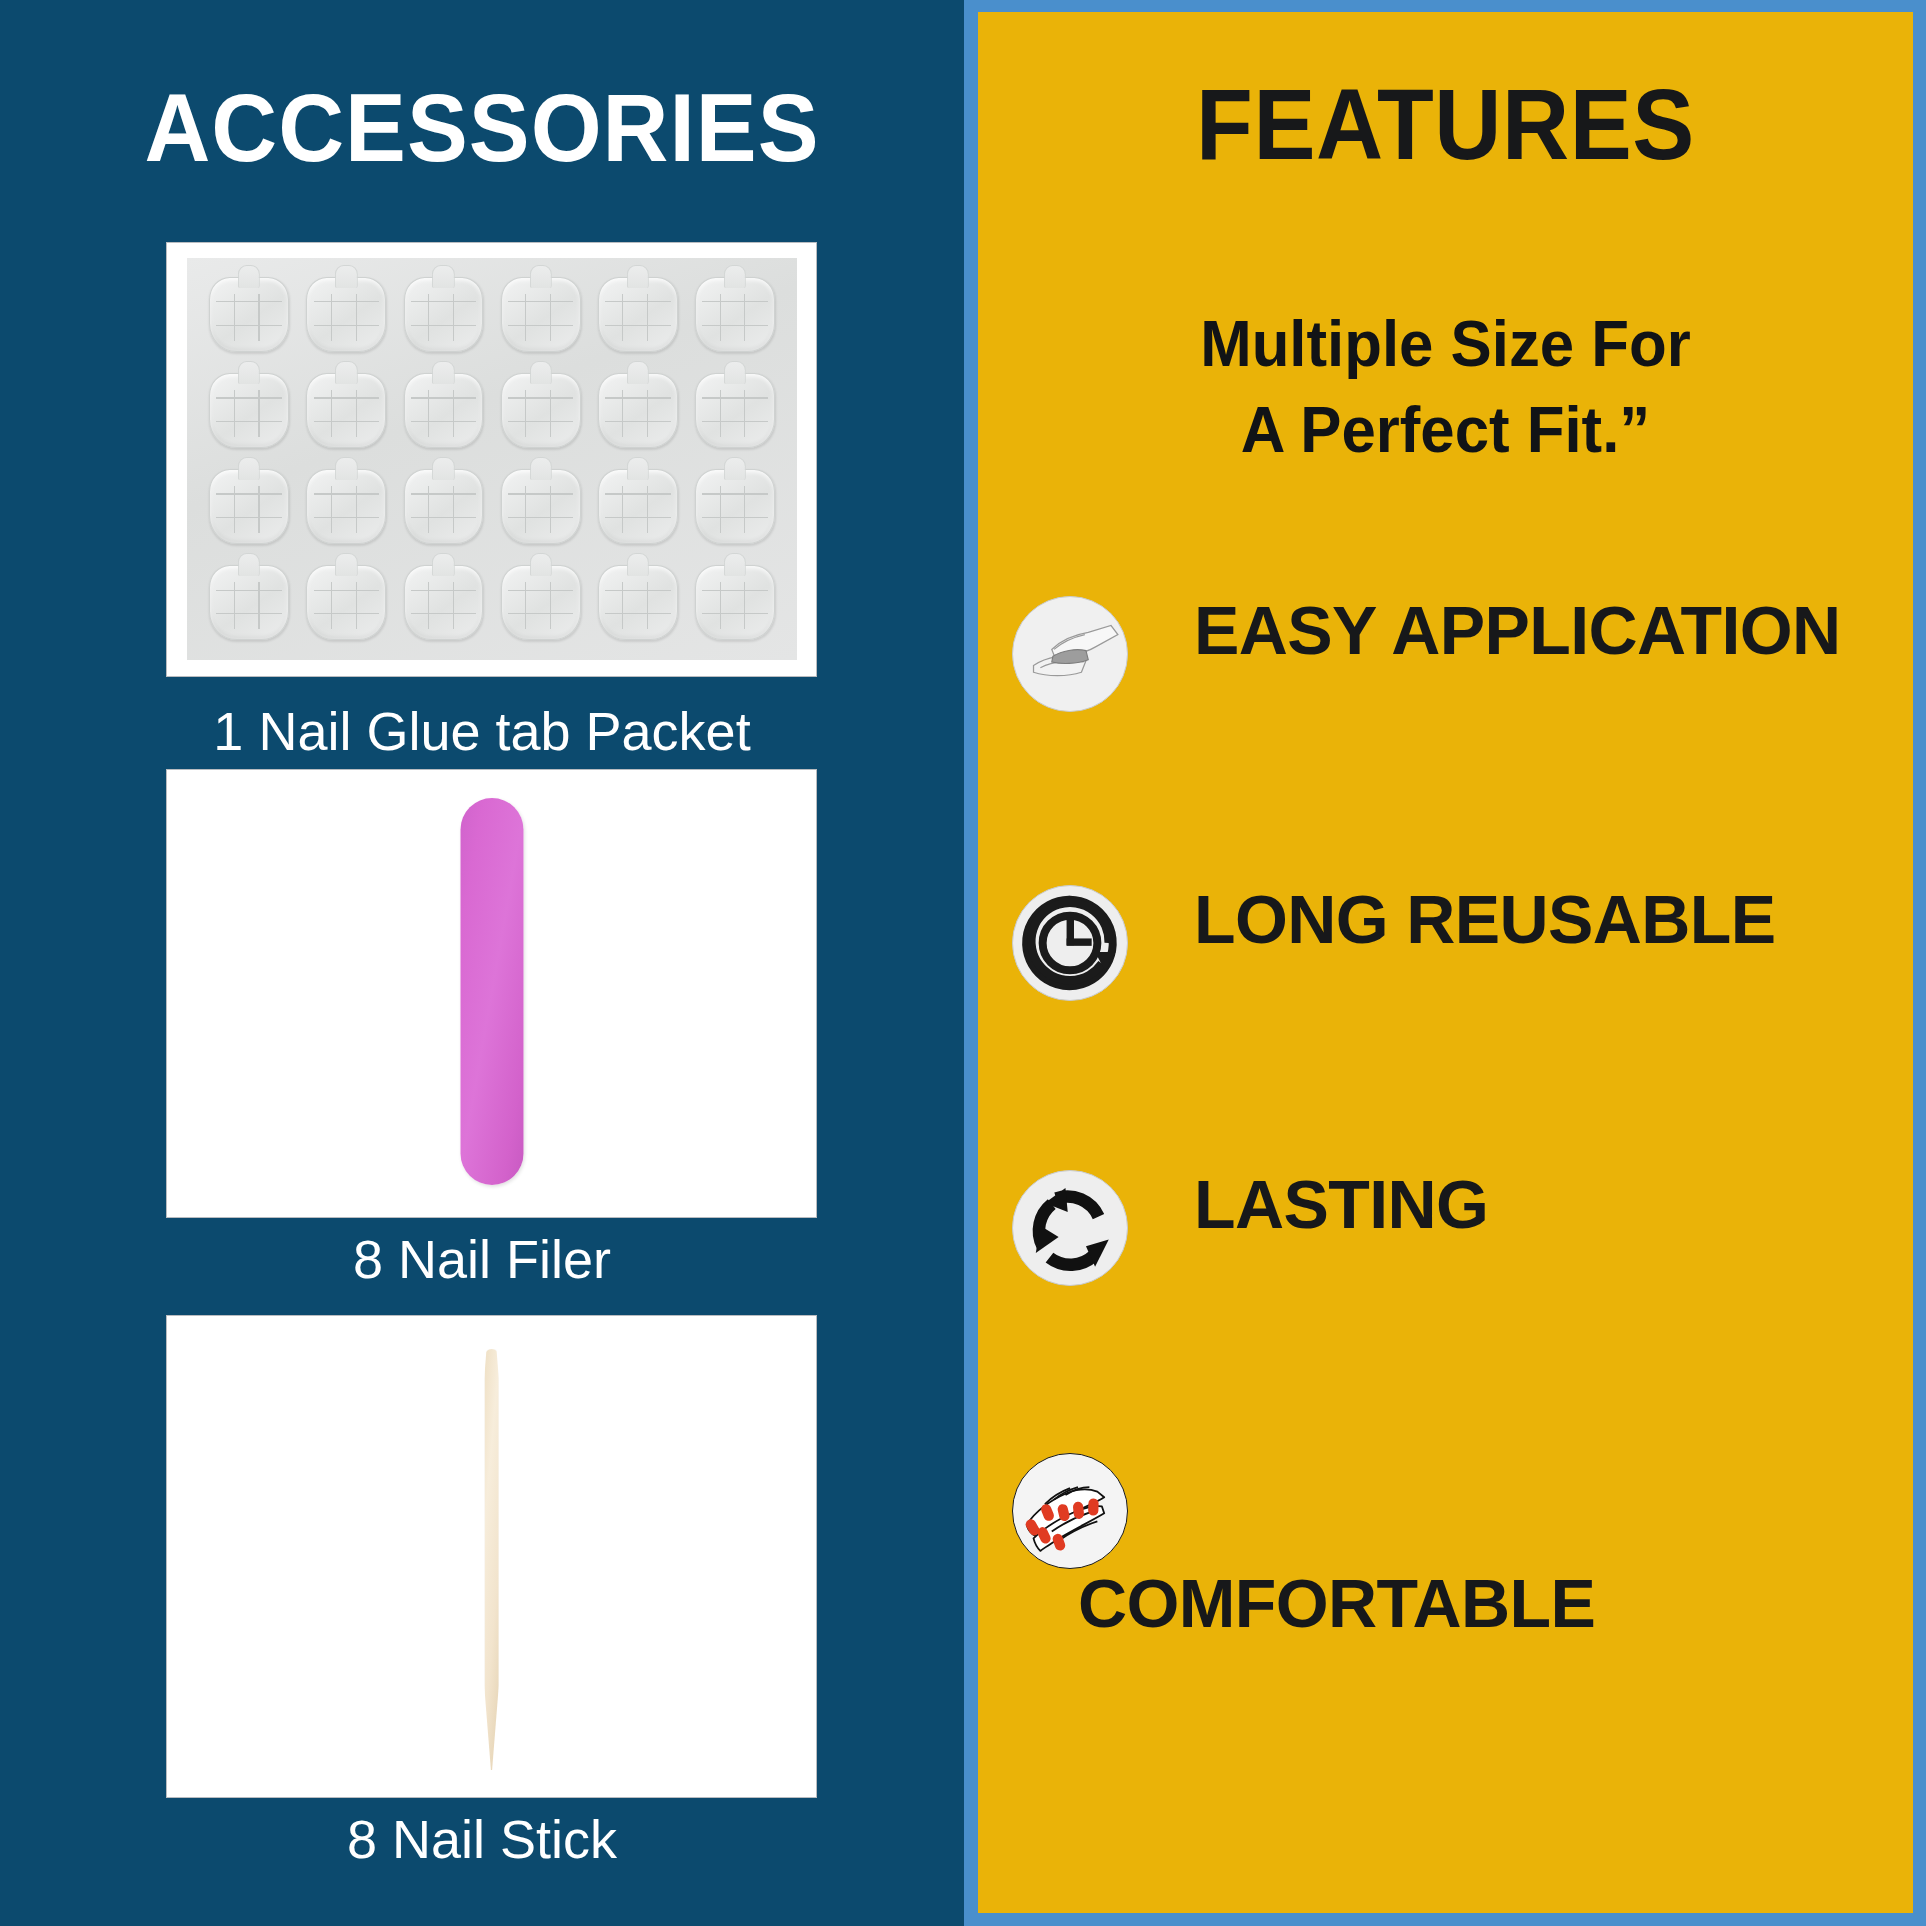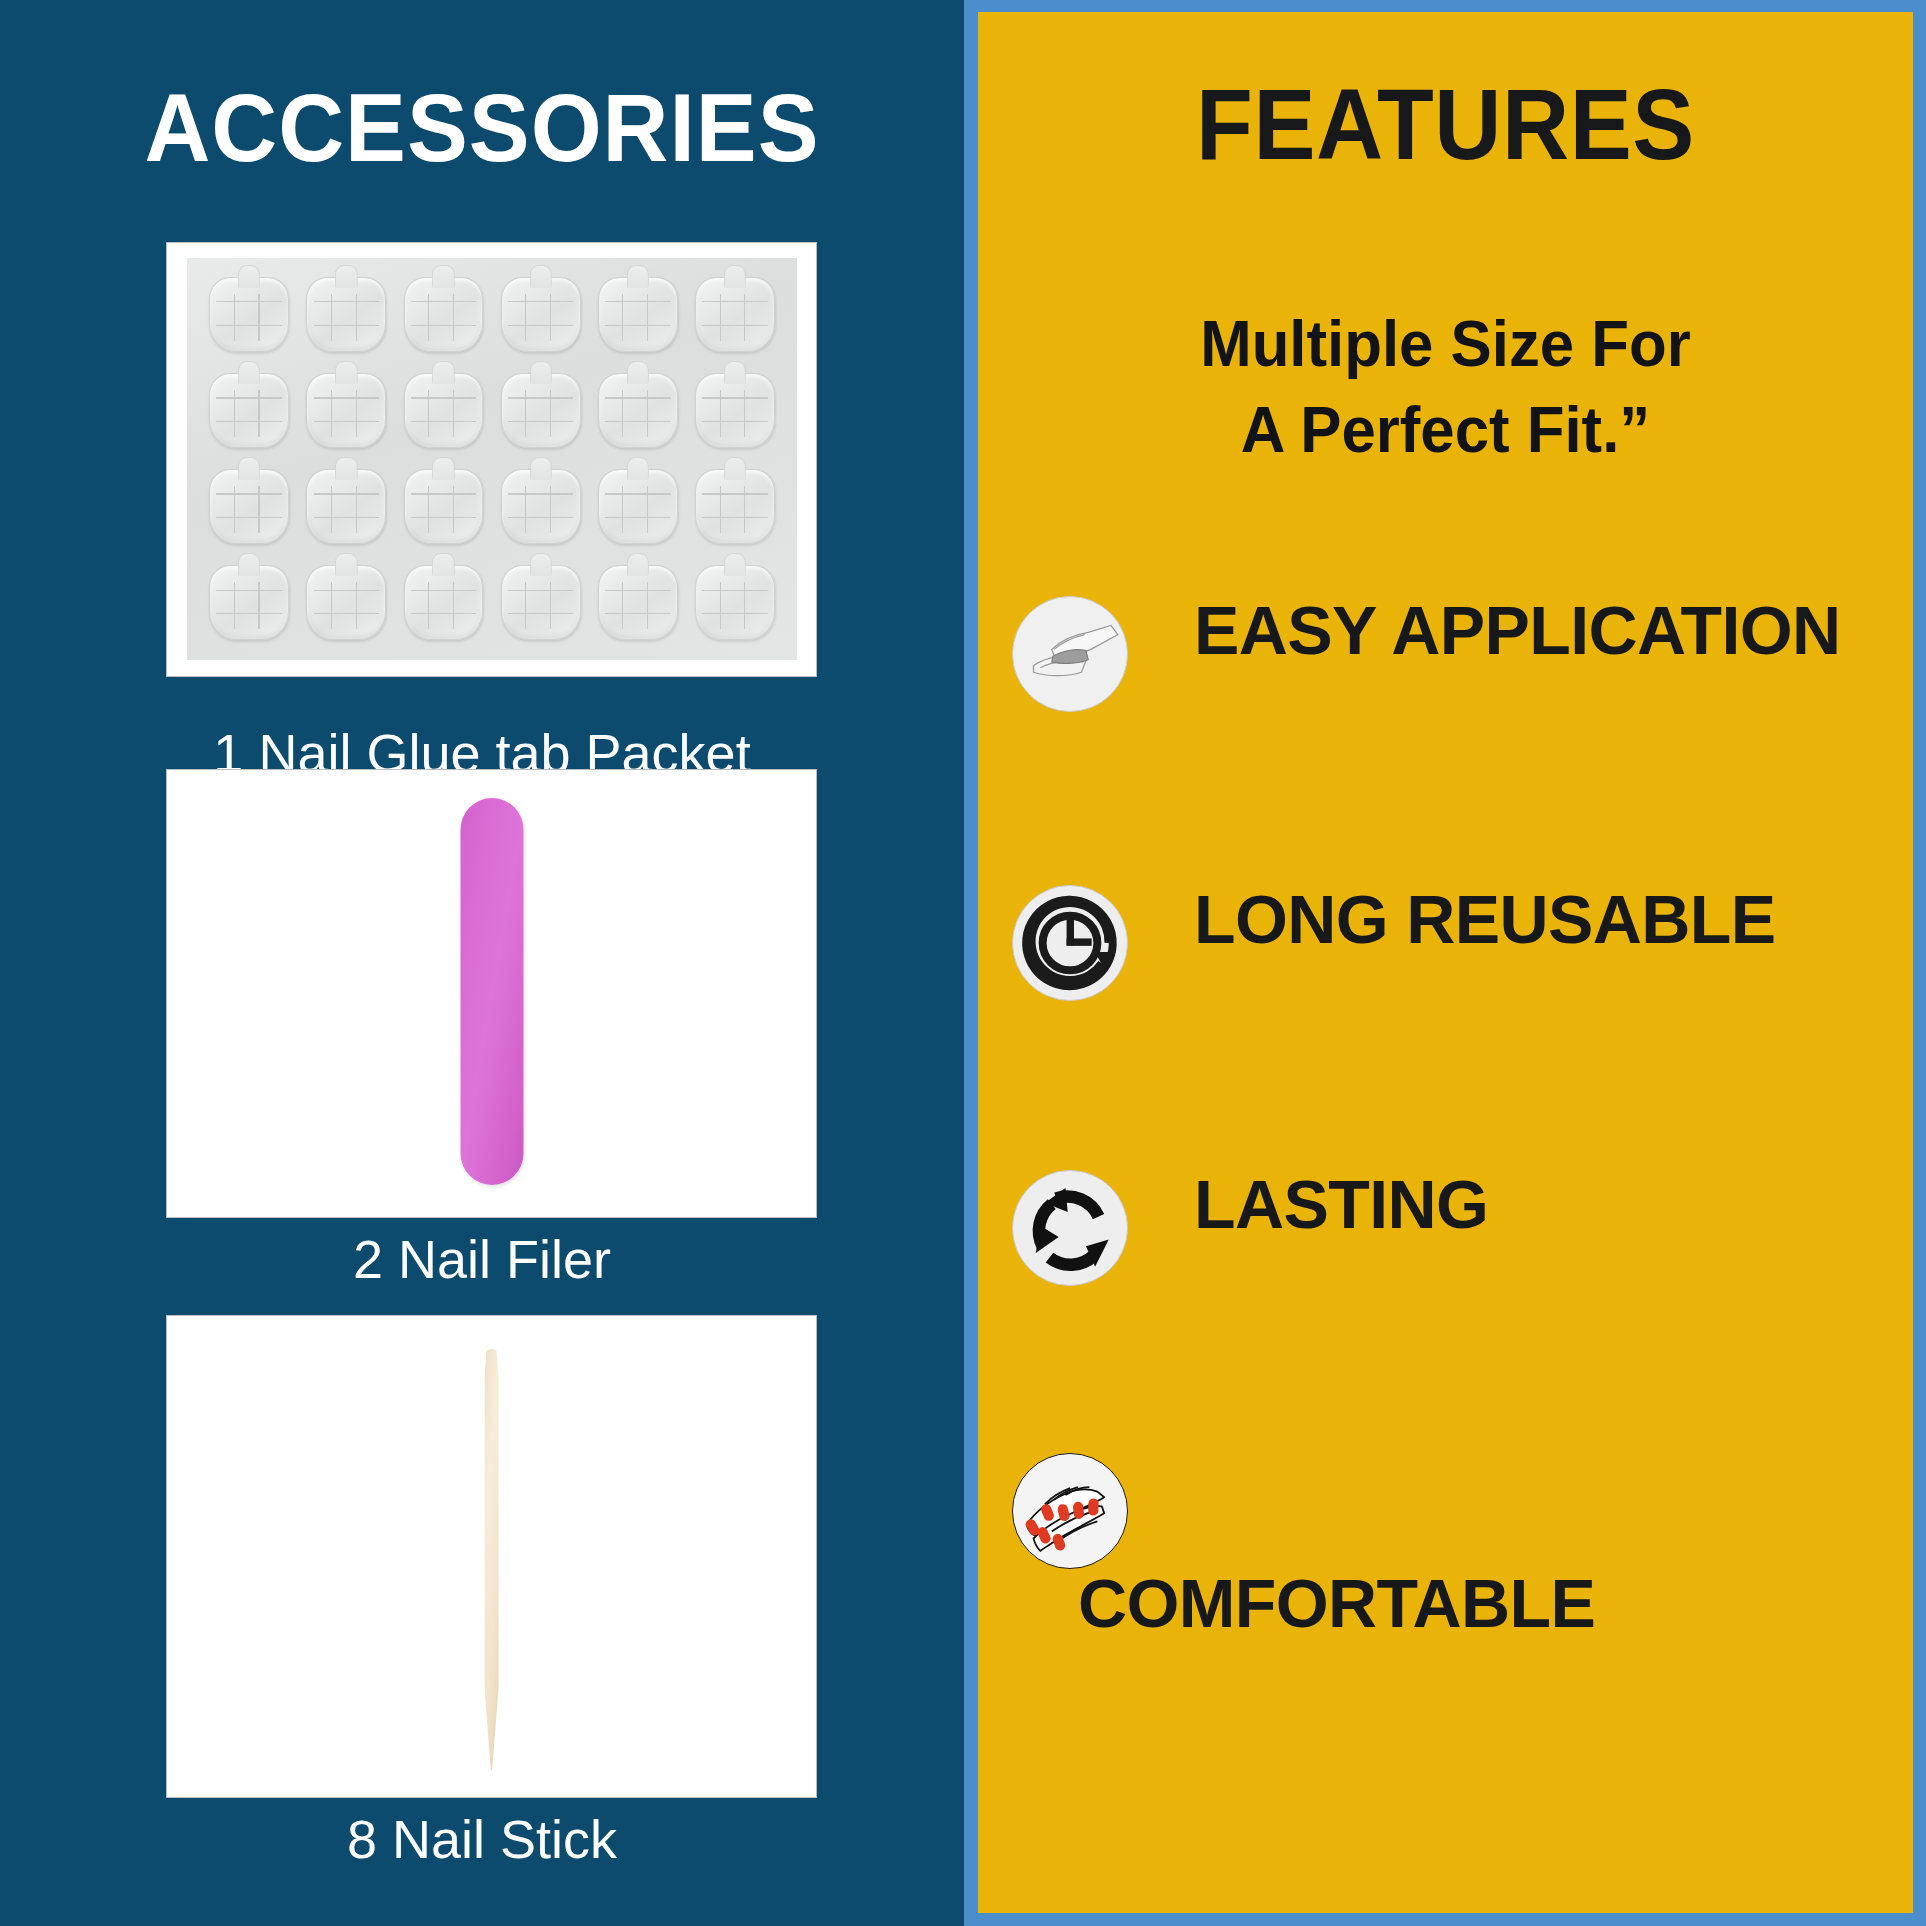--- a/index.html
+++ b/index.html
@@ -113,21 +113,21 @@
   }
   .tab i {
     position:absolute;
     background:#c6c9c8;
   }
   .tab i.h1 { left:8%; right:8%; top:32%; height:1.1px; }
   .tab i.h2 { left:8%; right:8%; top:64%; height:1.1px; }
   .tab i.v1 { top:22%; bottom:14%; left:30%; width:1.1px; }
   .tab i.v2 { top:22%; bottom:14%; left:62%; width:1.1px; }
 
-  #cap-glue { top: 726px; }
+  #cap-glue { top: 704px; }
 
   
   #card-filer { top: 769px; height: 449px; }
   #filer {
     position: absolute;
     left: 50%;
     top: 28px;
     transform: translateX(-50%);
     width: 63px;
     height: 387px;
@@ -392,21 +392,21 @@
         </div>
       </div>
     </div>
     <div class="acc-caption" id="cap-glue">1 Nail Glue tab Packet</div>
 
     <div class="acc-card" id="card-filer">
       <div class="acc-photo">
         <div id="filer"></div>
       </div>
     </div>
-    <div class="acc-caption" id="cap-filer">2 Nail Filer</div>
+    <div class="acc-caption" id="cap-filer">8 Nail Filer</div>
 
     <div class="acc-card" id="card-stick">
       <div class="acc-photo">
         <div id="stick"></div>
       </div>
     </div>
     <div class="acc-caption" id="cap-stick">8 Nail Stick</div>
   </section>
 
   <section id="right-panel">

